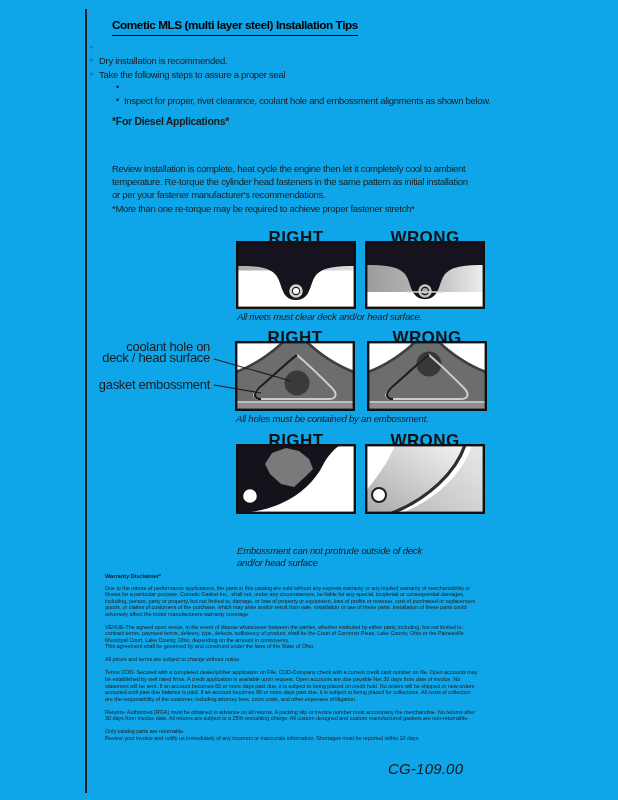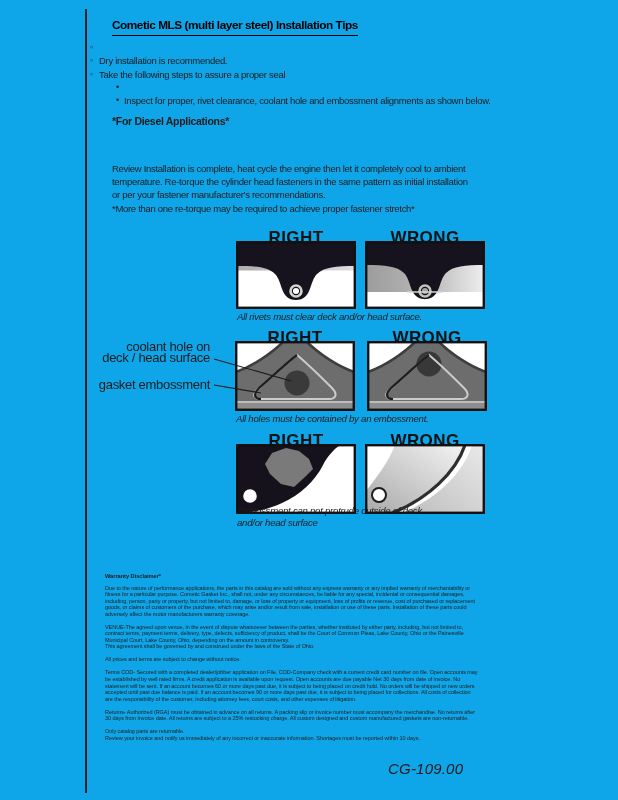--- a/index.html
+++ b/index.html
@@ -184,21 +184,21 @@
       </defs>
       <rect width="120" height="70" fill="#ffffff"></rect>
       <path d="M107,1 C99,28 72,55 37,69 L119,69 L119,1 Z" fill="url(#silverB)"></path>
       <path d="M30,1 L100,1 C91,28 63,55 27,69 L1,69 L1,47 C12,33 24,17 30,1 Z" fill="url(#silverA)"></path>
       <path d="M100,1 C91,28 63,55 27,69" fill="none" stroke="#2e2e2e" stroke-width="3.2"></path>
       <circle cx="14" cy="51" r="7" fill="#ffffff" stroke="#1e1e1e" stroke-width="2"></circle>
       <rect x="1.2" y="1.2" width="117.6" height="67.6" fill="none" stroke="#101010" stroke-width="2.4"></rect>
     </svg>
   </div>
 
-  <div class="abs fig-caption" style="left:237px; top:505px;">Embossment can not protrude outside of deck
+  <div class="abs fig-caption" style="left:237px; top:545px;">Embossment can not protrude outside of deck
 and/or head surface</div>
 
   <svg class="abs overlay" width="618" height="800">
     <line x1="214" y1="359" x2="291" y2="381" stroke="#1c1c1c" stroke-width="1.1"></line>
     <line x1="214" y1="385" x2="261" y2="393" stroke="#1c1c1c" stroke-width="1.1"></line>
   </svg>
 
   <div class="abs disclaimer">
     <div class="disc-heading">Warranty Disclaimer*</div>
     <div class="disc-para">Due to the nature of performance applications, the parts in this catalog are sold without any express warranty or any implied warranty of merchantability or

